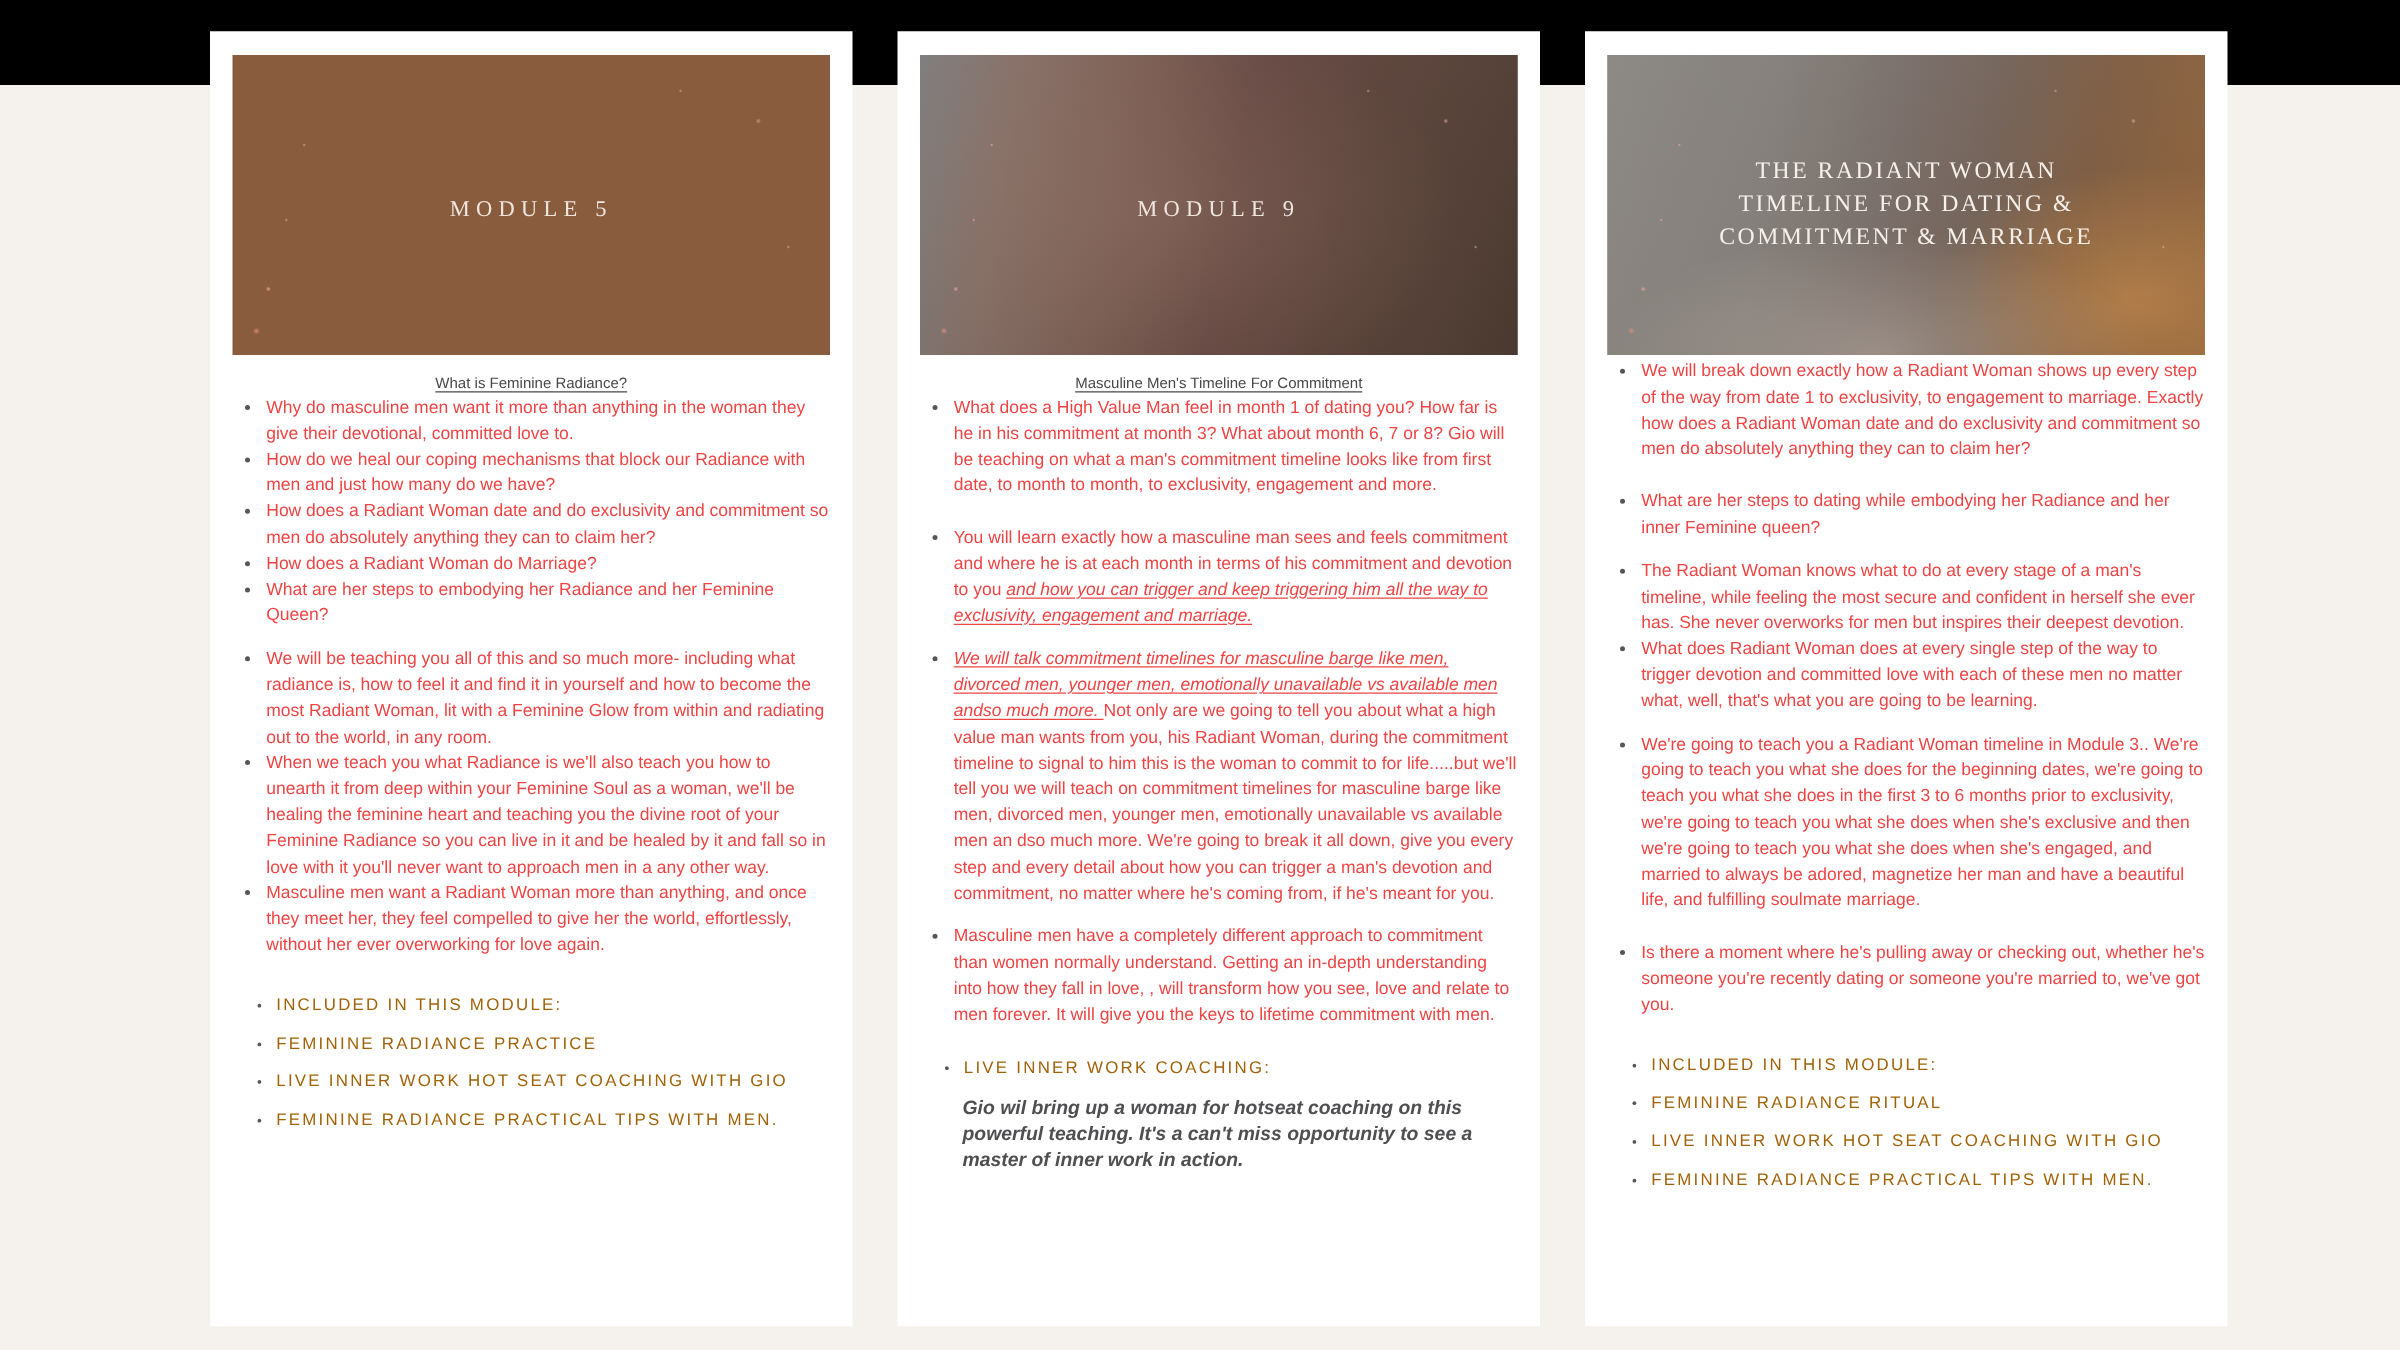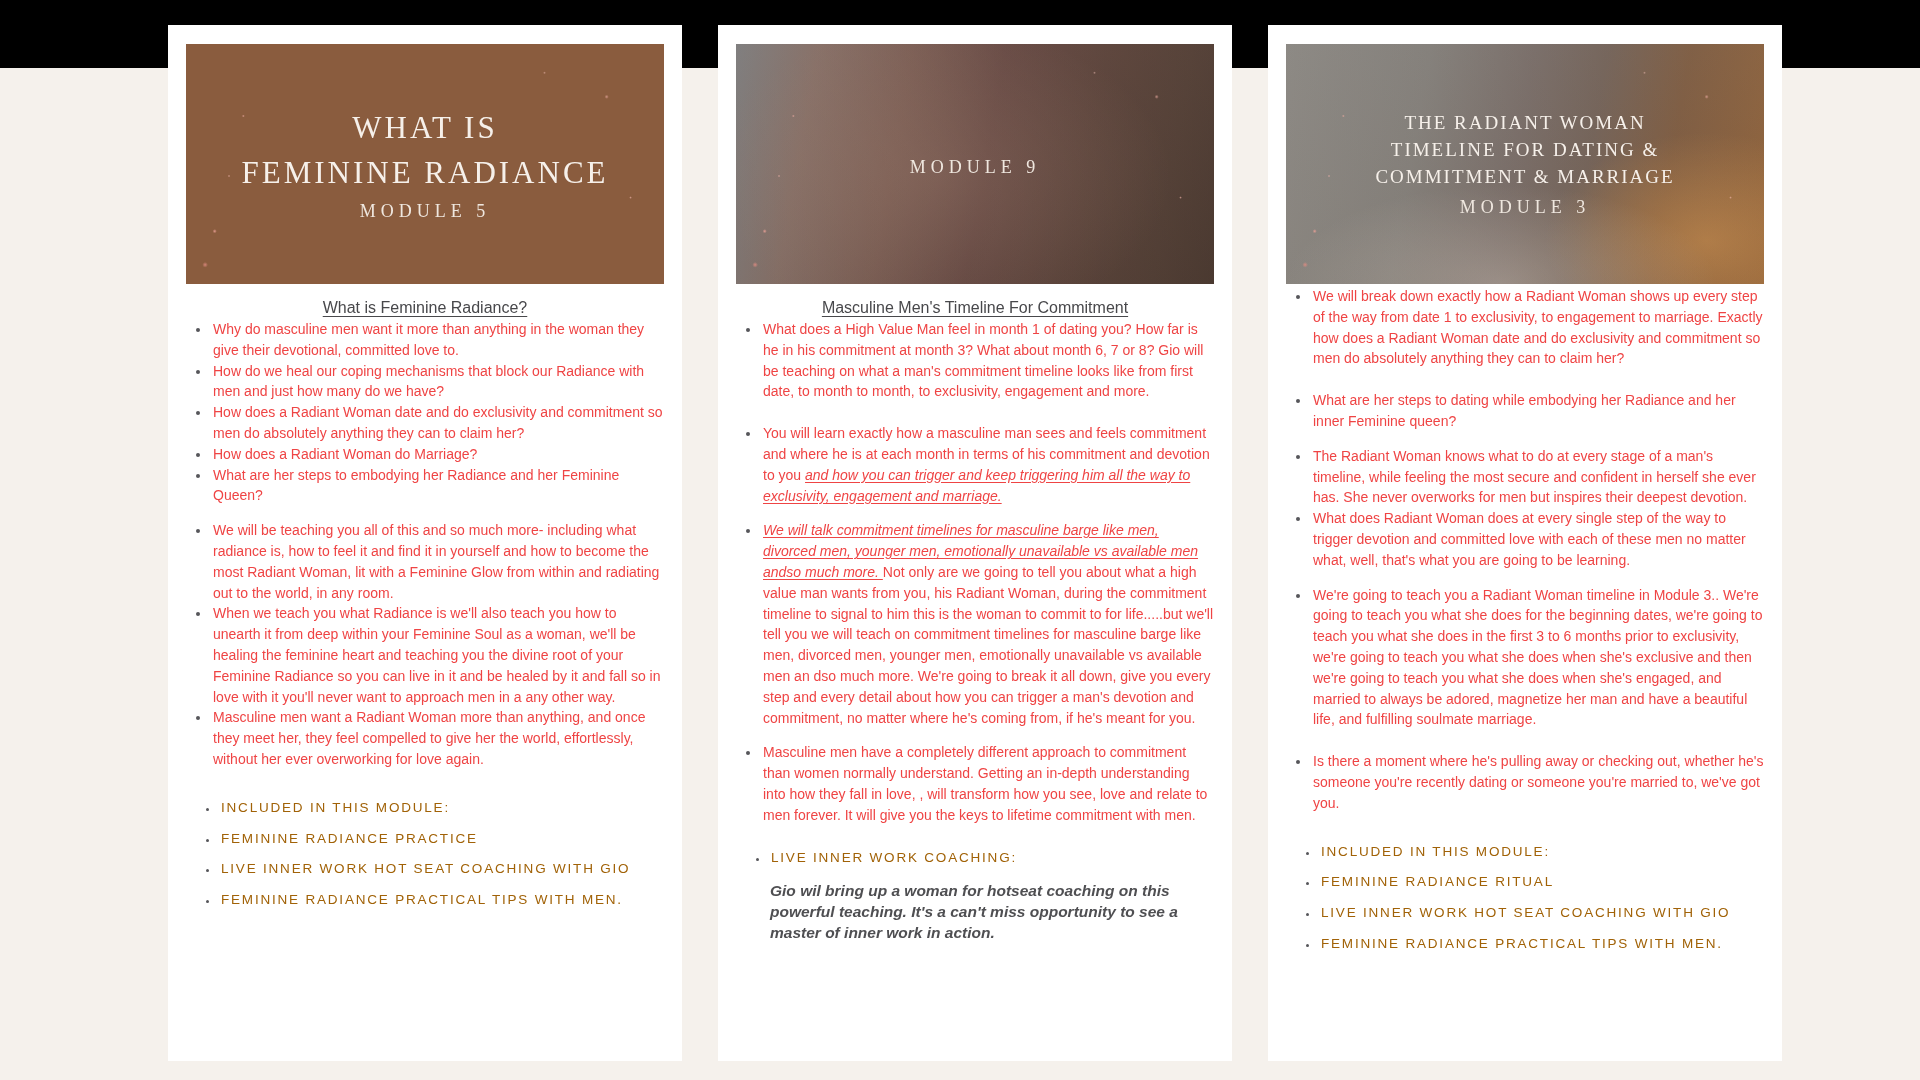--- a/index.html
+++ b/index.html
@@ -65,21 +65,21 @@
   .hero-title{
     font-size:31px;line-height:1.42;letter-spacing:3px;font-weight:400;
     white-space:pre-line;
   }
   .card3 .hero-title{font-size:19px;letter-spacing:2px;}
   .hero-sub{
     margin-top:6px;font-size:18px;letter-spacing:5px;color:#efe7df;
   }
   .card-heading{
     margin-top:15px;text-align:center;
-    font-size:16px;font-weight:500;color:#48484b;
+    font-size:12px;font-weight:500;color:#48484b;
     text-decoration:underline;text-underline-offset:3px;
   }
   .body-sections{margin-top:2px;}
   ul.bullets{
     margin:14px 0 0 0;padding:0 0 0 25px;list-style:disc;
   }
   ul.bullets li{
     font-size:14px;line-height:20.8px;color:#ef4444;
     margin:0;padding-left:2px;
   }
@@ -102,22 +102,20 @@
   .run-iu{font-style:italic;text-decoration:underline;text-underline-offset:2px;}
 </style>
 </head>
 <body>
 
 <div class="top-bar"></div>
 
 <div class="card card1">
   <div class="hero hero-1">
     <div class="hero-text">
-      <div class="hero-title">WHAT IS
-FEMININE RADIANCE</div>
       <div class="hero-sub">MODULE 5</div>
     </div>
   </div>
   <div class="card-heading">What is Feminine Radiance?</div>
   <div class="body-sections">
       <ul class="bullets sec">
         <li><span>Why do masculine men want it more than anything in the woman they give their devotional, committed love to.</span></li>
         <li><span>How do we heal our coping mechanisms that block our Radiance with men and just how many do we have?</span></li>
         <li><span>How does a Radiant Woman date and do exclusivity and commitment so men do absolutely anything they can to claim her?</span></li>
         <li><span>How does a Radiant Woman do Marriage?</span></li>
@@ -161,21 +159,20 @@
       <p class="italic-para sec">Gio wil bring up a woman for hotseat coaching on this powerful teaching. It's a can't miss opportunity to see a master of inner work in action.</p>
     </div>
 </div>
 
 <div class="card card3">
   <div class="hero hero-3">
     <div class="hero-text">
       <div class="hero-title">THE RADIANT WOMAN
 TIMELINE FOR DATING &amp;
 COMMITMENT &amp; MARRIAGE</div>
-      <div class="hero-sub">MODULE 3</div>
     </div>
   </div>
   <div class="body-sections">
       <ul class="bullets sec spaced">
         <li><span>We will break down exactly how a Radiant Woman shows up every step of the way from date 1 to exclusivity, to engagement to marriage. Exactly how does a Radiant Woman date and do exclusivity and commitment so men do absolutely anything they can to claim her?</span></li>
         <li><span>What are her steps to dating while embodying her Radiance and her inner Feminine queen?</span></li>
       </ul>
       <ul class="bullets sec">
         <li><span>The Radiant Woman knows what to do at every stage of a man's timeline, while feeling the most secure and confident in herself she ever has. She never overworks for men but inspires their deepest devotion.</span></li>
         <li><span>What does Radiant Woman does at every single step of the way to trigger devotion and committed love with each of these men no matter what, well, that's what you are going to be learning.</span></li>

